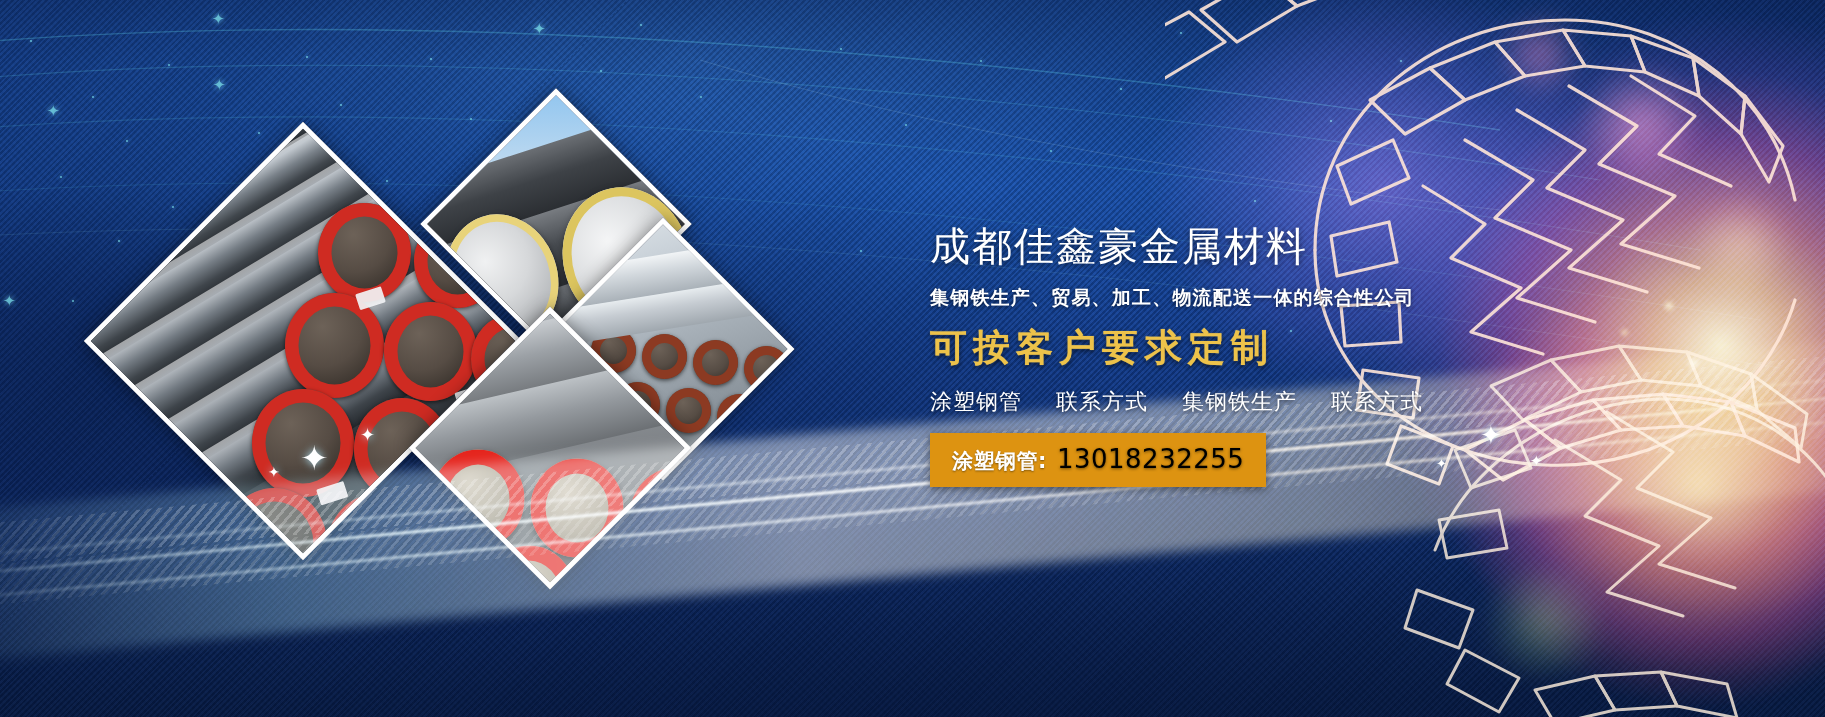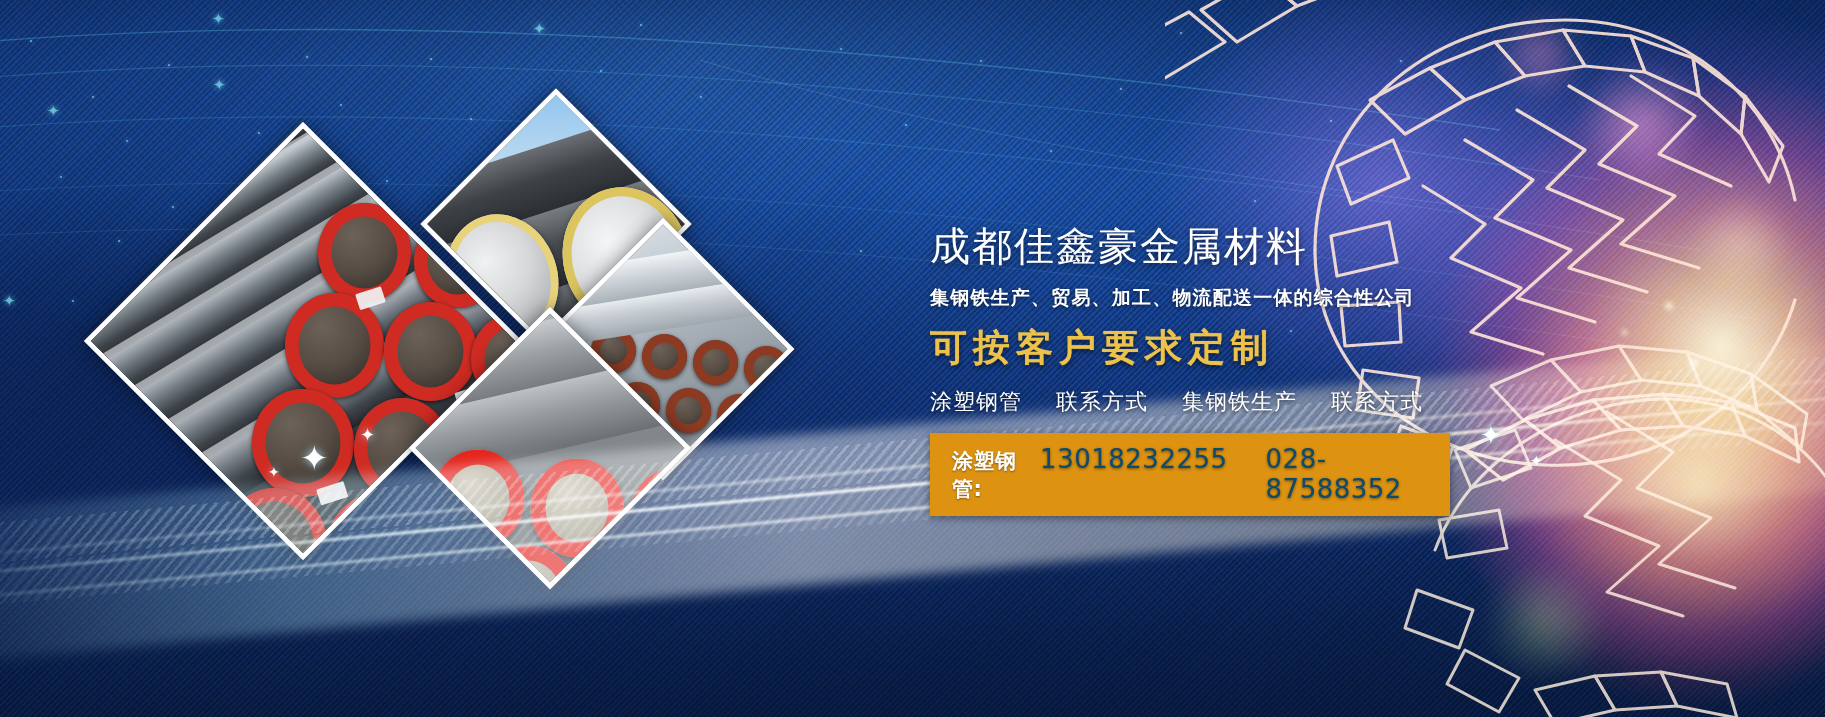--- a/index.html
+++ b/index.html
@@ -188,21 +188,21 @@
     padding:11px 22px 12px 22px;
     display:inline-flex;align-items:baseline;gap:0px;
     box-shadow:0 2px 8px rgba(0,0,0,.45);
   }
   .contact-label{
     font-size:21px;color:#ffffff;font-weight:bold;letter-spacing:.5px;
     font-family:"DejaVu Sans","Liberation Sans",sans-serif;
     text-shadow:0 1px 2px rgba(0,0,0,.45);
   }
   .contact-num{
-    font-size:26px;color:#0c4a6e;letter-spacing:.5px;
+    font-size:26px;color:#000000;letter-spacing:.5px;
     font-family:"DejaVu Sans","Liberation Sans",sans-serif;
     text-shadow:0 1px 3px rgba(0,0,0,.5);
     margin-left:10px;
   }
   .contact-num.second{margin-left:38px;}
 </style>
 </head>
 <body>
 
 <div id="banner">
@@ -474,18 +474,17 @@
     <div class="products">
       <span>涂塑钢管</span>
       <span>联系方式</span>
       <span>集钢铁生产</span>
       <span>联系方式</span>
     </div>
 
     <div class="contact-bar">
       <span class="contact-label">涂塑钢管:</span>
       <span class="contact-num">13018232255</span>
-      <span class="contact-num second">028-87588352</span>
     </div>
 
   </div>
 
 </div>
 
 </body></html>

